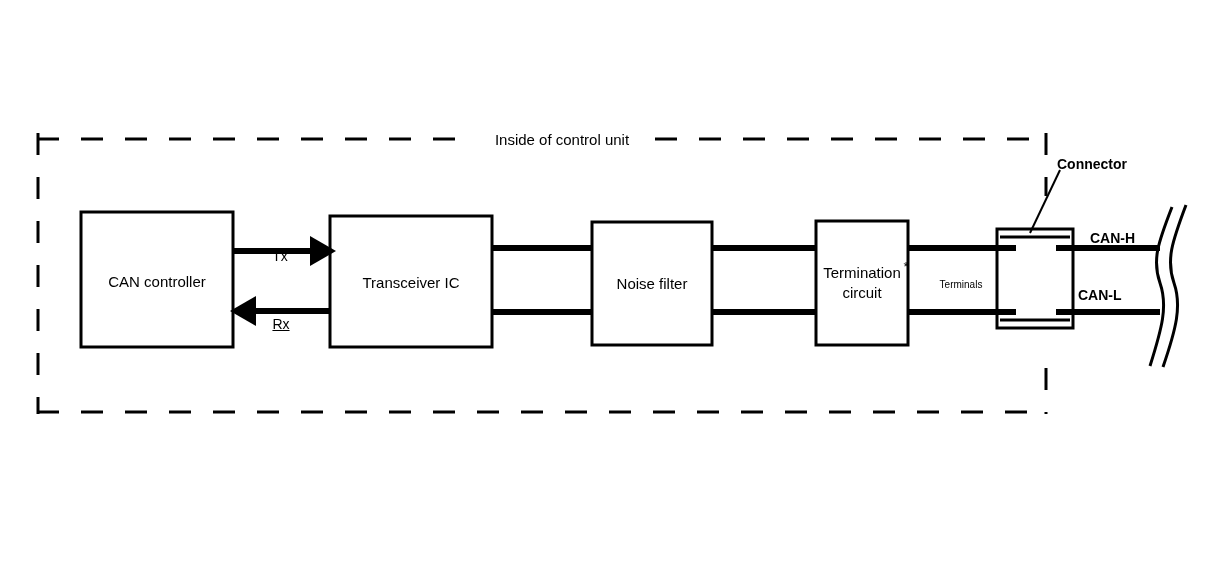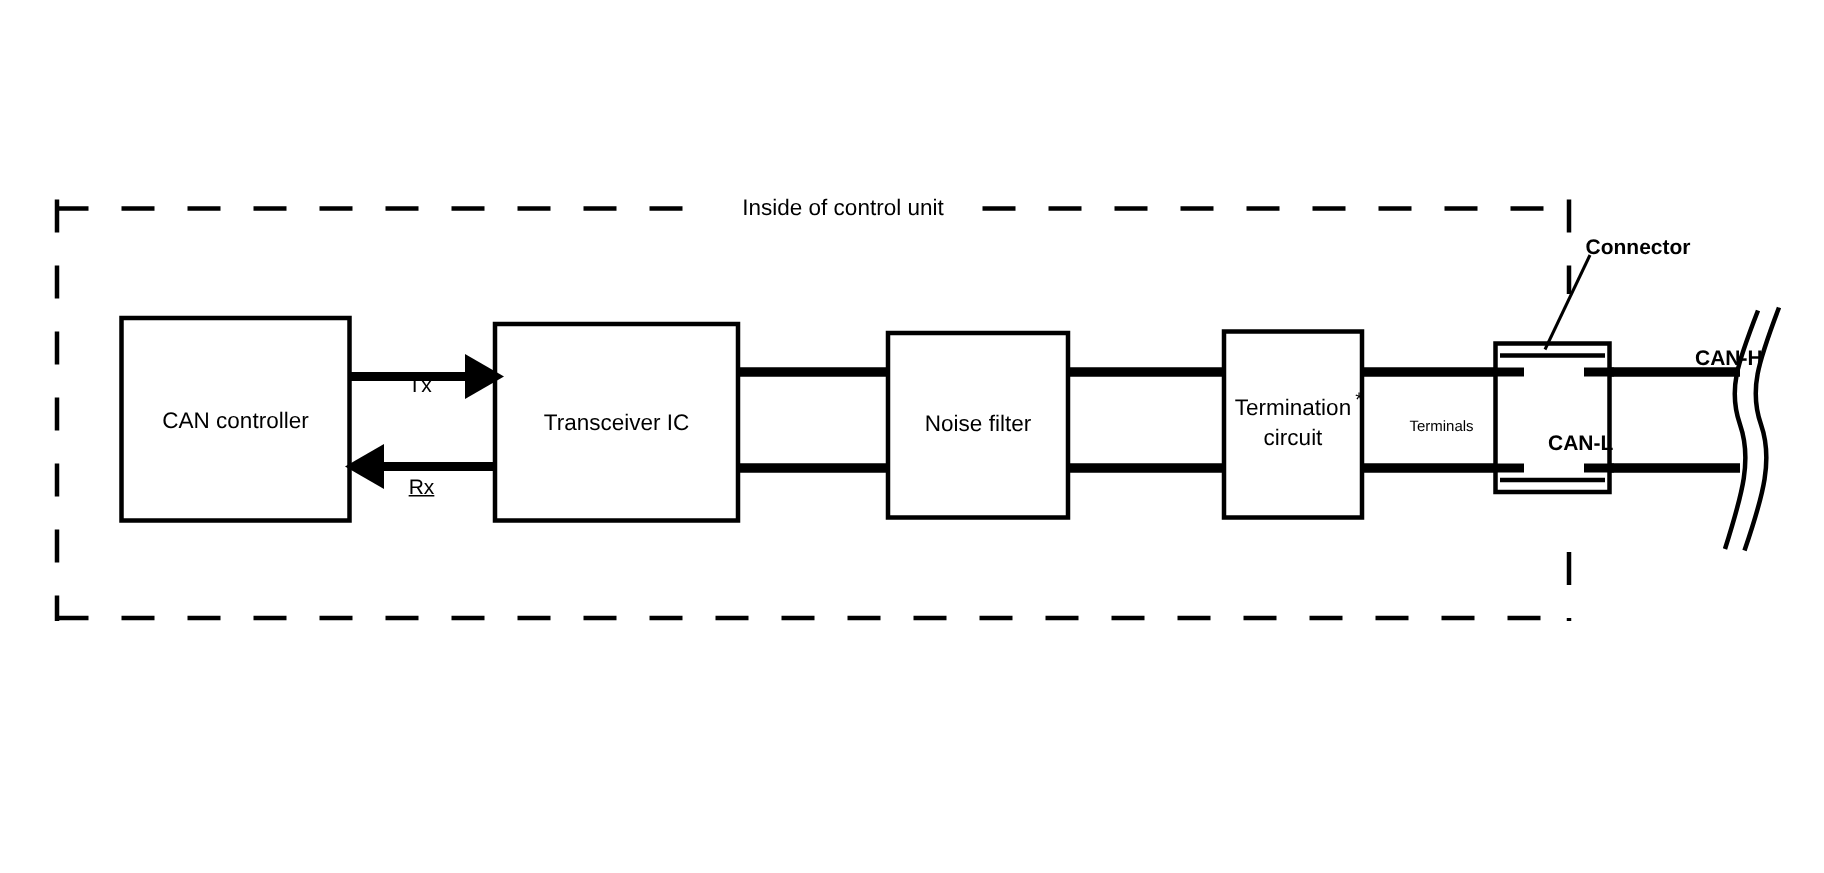--- a/index.html
+++ b/index.html
@@ -164,17 +164,17 @@
   <div class="asterisk" style="left:906px; top:266px;">*</div>
 
   <div class="txt signal-label" style="left:280px; top:256px;">Tx</div>
 
   <div class="txt signal-label" style="left:281px; top:324px;text-decoration:underline;">Rx</div>
 
   <div class="txt small-label" style="left:961px; top:285px;">Terminals</div>
 
   <div class="txt callout-label" style="left:1057px; top:164px;font-weight:bold;">Connector</div>
 
-  <div class="txt bus-label" style="left:1130px; top:238px;text-align:right;">CAN-H</div>
+  <div class="txt bus-label" style="left:1090px; top:238px;text-align:right;">CAN-H</div>
 
-  <div class="txt bus-label" style="left:1032px; top:295px;">CAN-L</div>
+  <div class="txt bus-label" style="left:1078px; top:295px;">CAN-L</div>
 
 </div>
 
 </body></html>

